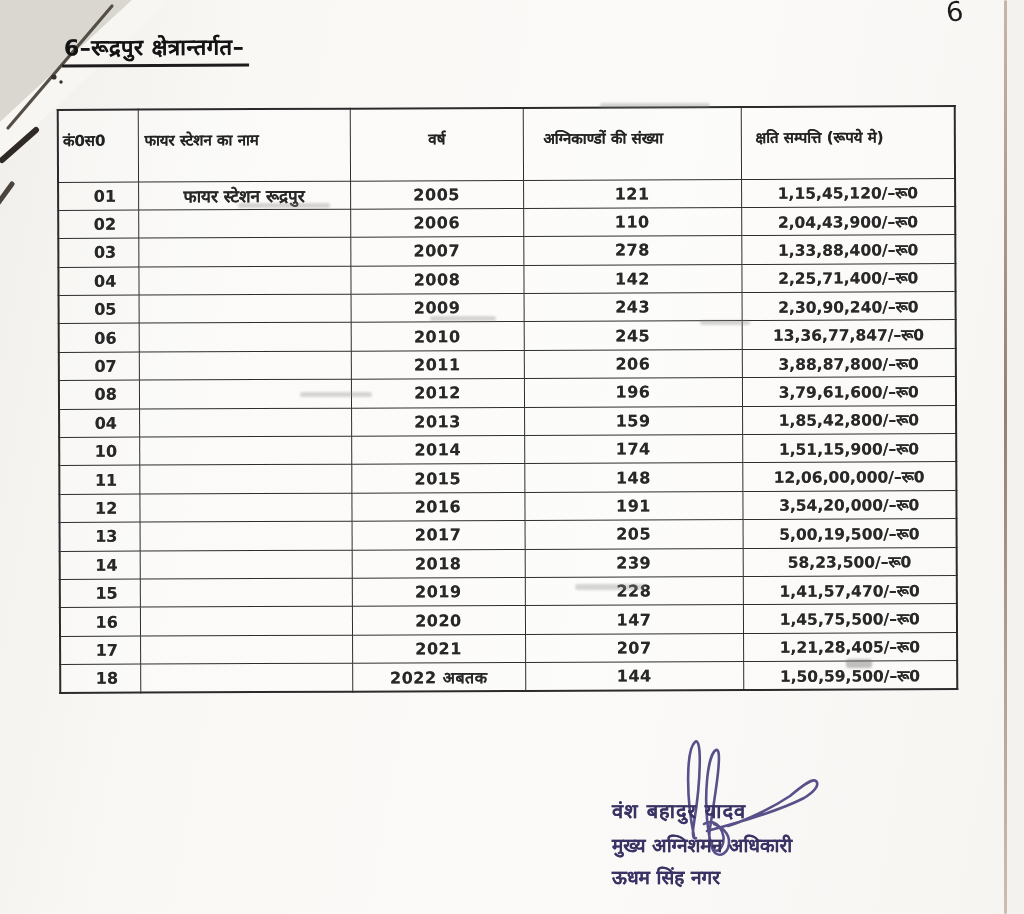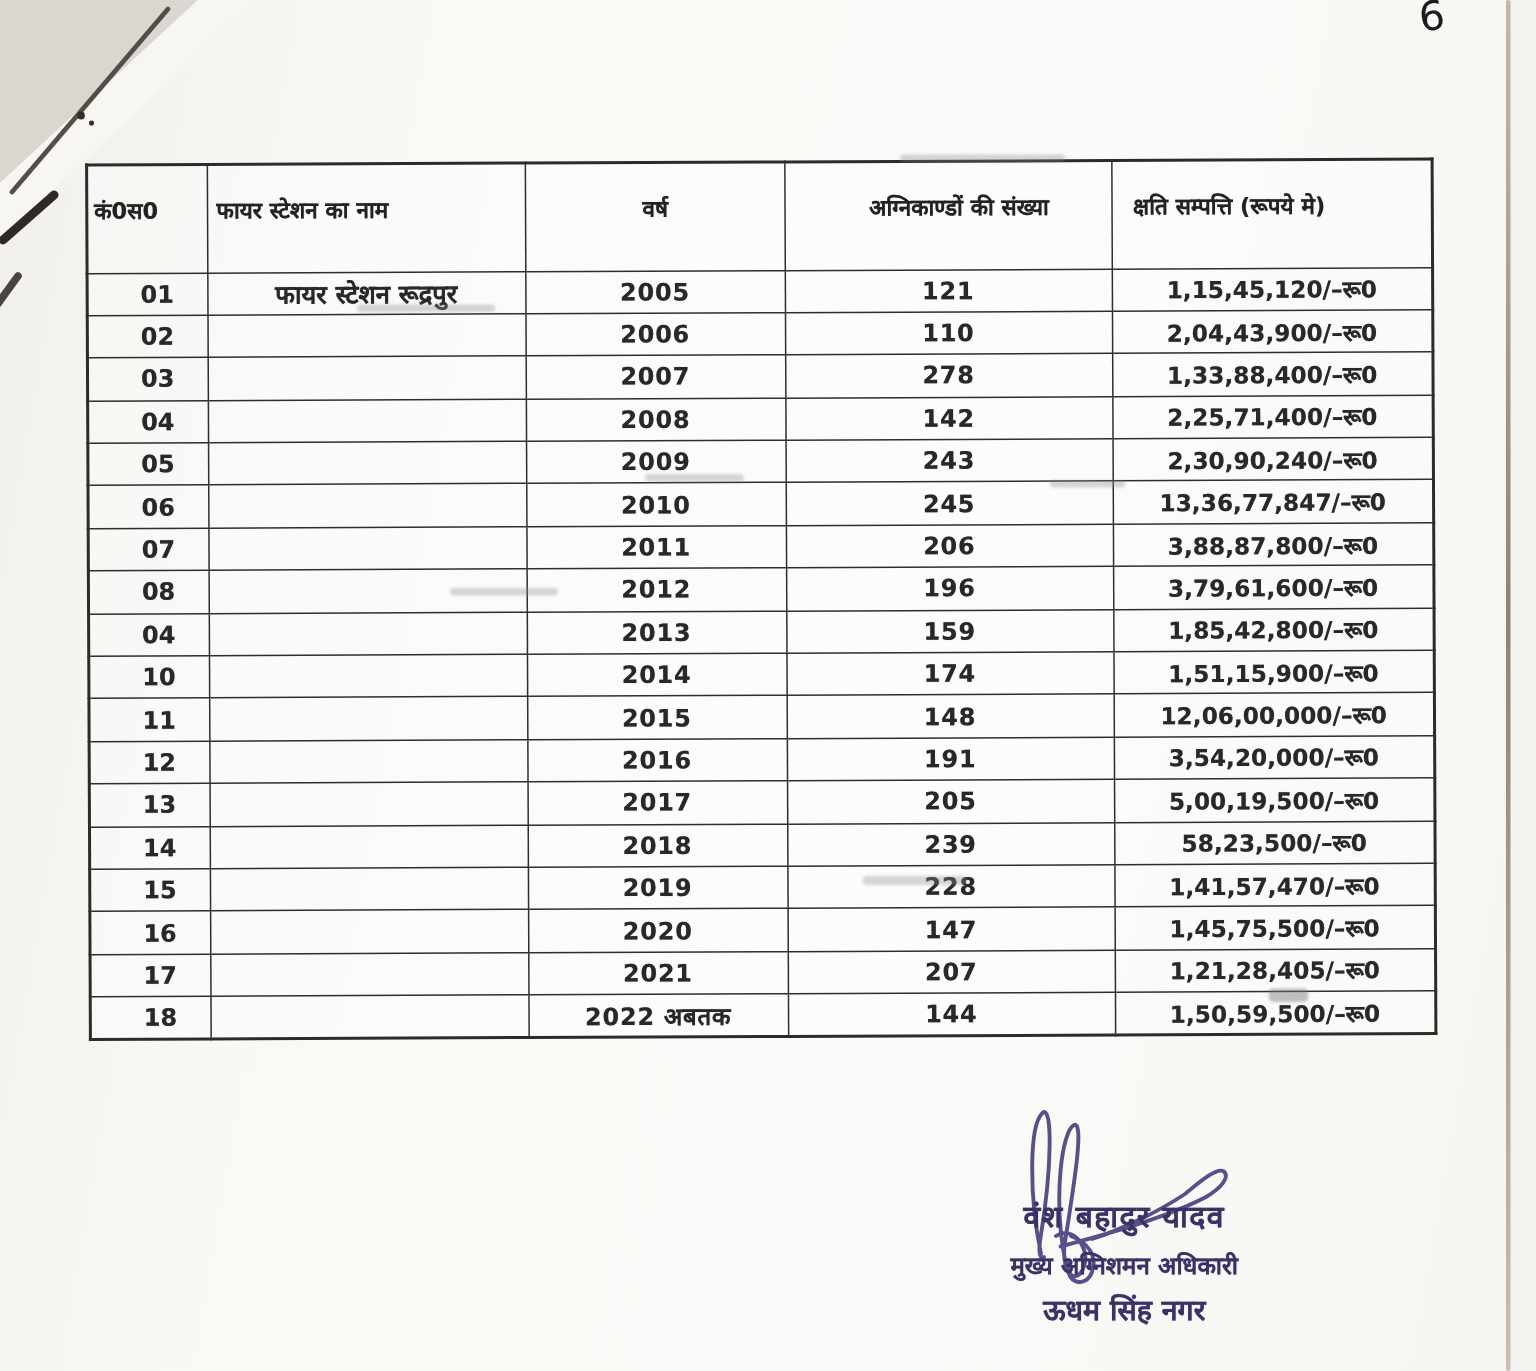--- a/index.html
+++ b/index.html
@@ -59,43 +59,42 @@
   .data-table th {
     height: 72px;
     vertical-align: top;
     font-size: 15px; font-weight: bold;
     padding: 20px 5px 0 6px;
     text-align: left;
     line-height: 1.35;
   }
   .data-table th.h0 { padding-left: 4px; }
   .data-table th.h2 { text-align: center; }
-  .data-table th.h3 { text-indent: 14px; text-align: center; }
+  .data-table th.h3 { text-indent: 14px; }
   .data-table th.h4 { text-indent: 8px; margin-top: 23px; }
   .data-table td {
     height: 28.4px;
     font-size: 16px; font-weight: bold;
     color: #282828;
     padding: 0;
   }
   .data-table td.c0 { padding-left: 13px; text-align: center; }
   .data-table td.c1 { text-align: center; font-size: 17px; }
   .data-table td.c2 { text-align: center; letter-spacing: .5px; }
   .data-table td.c3 { text-align: center; letter-spacing: .5px; }
   .data-table td.c4 { text-align: center; font-size: 15.5px; }
   
   .signature-block {
     position: absolute; left: 612px; top: 797px; width: 275px;
-    text-align: center;
     color: #393264;
     font-weight: bold;
     text-shadow: 0 0 .5px rgba(57,50,100,.6);
   }
   .signature-block .sig-name { font-size: 20px; margin-bottom: 8px; letter-spacing: 1px; }
-  .signature-block .sig-title { font-size: 16px; margin-bottom: 6px; }
+  .signature-block .sig-title { font-size: 19px; margin-bottom: 6px; }
   .signature-block .sig-location { font-size: 19px; }
   .signature-scribble {
     position: absolute; left: 652px; top: 728px; width: 195px; height: 140px;
     pointer-events: none;
   }
 </style>
 </head>
 <body>
 
 <div class="page">
@@ -108,20 +107,21 @@
     <line x1="12" y1="184" x2="-4" y2="206" stroke="#4a443c" stroke-width="5" stroke-linecap="round"></line>
     <circle cx="54" cy="77" r="2.6" fill="#352f28"></circle>
     <circle cx="61" cy="82" r="1.7" fill="#352f28"></circle>
   </svg>
 
   <div class="edge-strip"></div>
   <div class="paper-edge"></div>
 
   <div class="page-number">6</div>
 
+  <div class="heading">6–रूद्रपुर क्षेत्रान्तर्गत–</div>
 
   <table class="data-table">
     <colgroup>
       <col style="width:80px">
         <col style="width:212px">
         <col style="width:173px">
         <col style="width:218px">
         <col style="width:214px">
     </colgroup>
     <thead>

